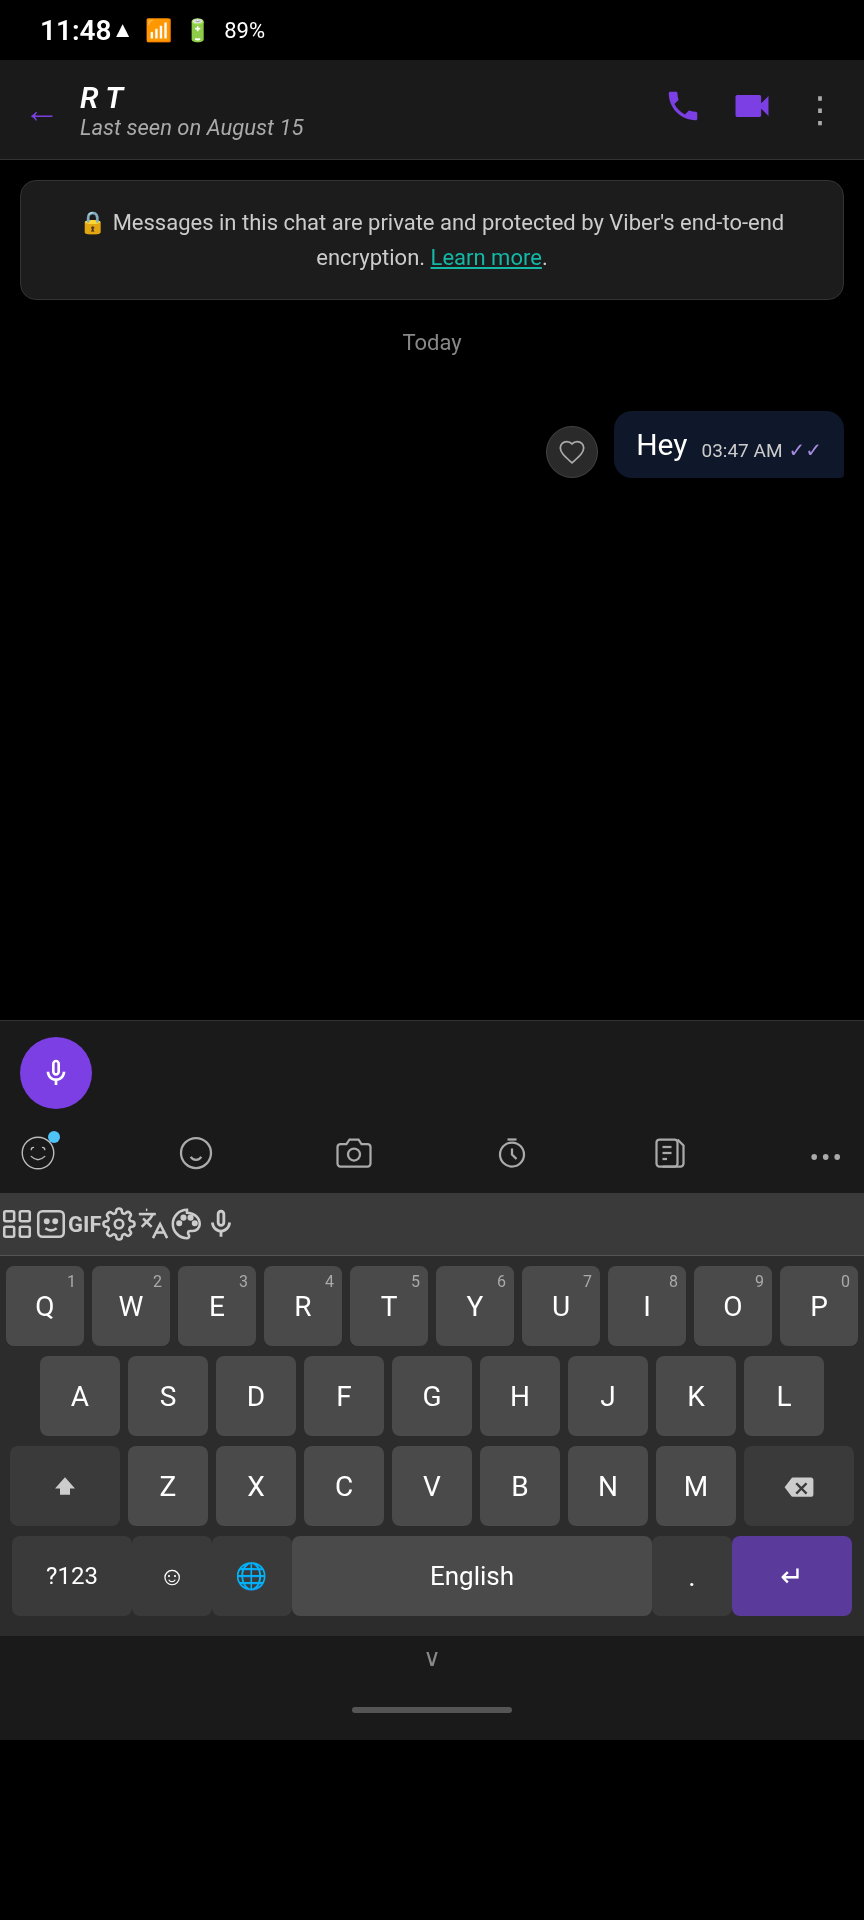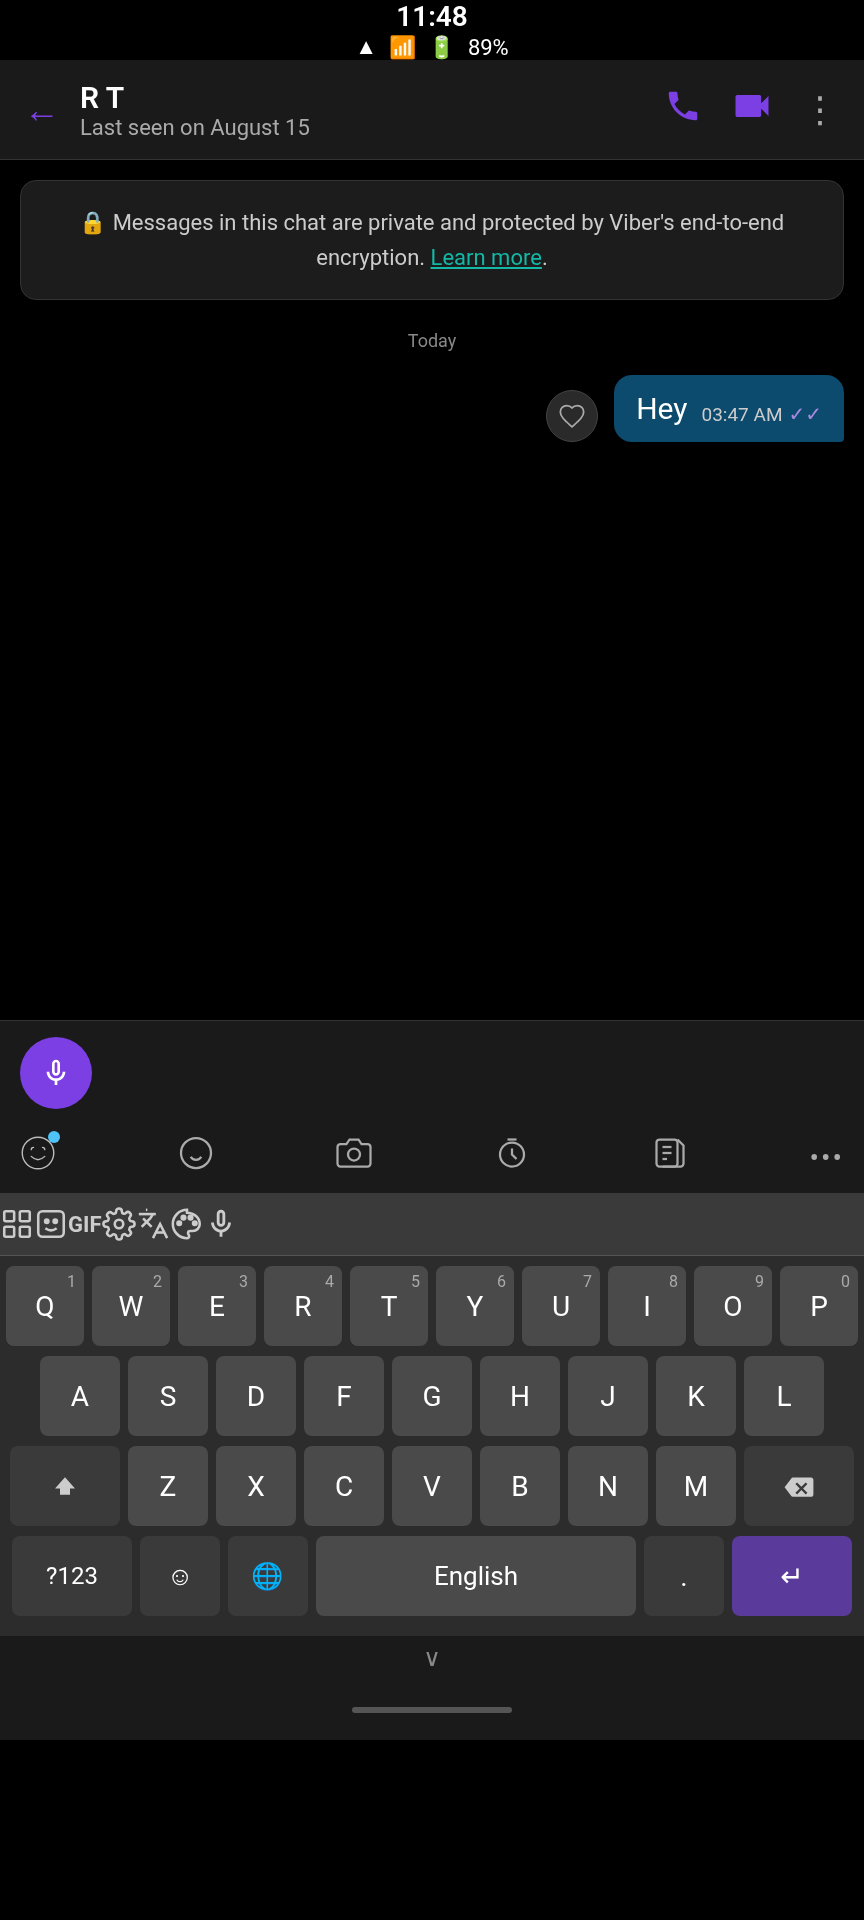--- a/index.html
+++ b/index.html
@@ -12,23 +12,22 @@
       color: #fff;
       overflow-x: hidden;
     }
 
     
     .status-bar {
       height: 60px;
       background: #000;
       display: flex;
       align-items: center;
-      justify-content: space-between;
+      justify-content: flex-start;
       padding: 0 40px;
-      flex-direction: column;
     }
     .status-time {
       font-size: 28px;
       font-weight: 600;
       color: #fff;
     }
     .status-icons {
       display: flex;
       align-items: center;
       gap: 12px;
@@ -52,20 +51,21 @@
       border-bottom: 1px solid #333;
     }
     .back-btn {
       color: #7b3fe4;
       font-size: 36px;
       margin-right: 20px;
       cursor: pointer;
     }
     .contact-info {
       flex: 1;
+      font-style: italic;
     }
     .contact-name {
       font-size: 30px;
       font-weight: 600;
       color: #fff;
     }
     .contact-status {
       font-size: 22px;
       color: #aaa;
     }
@@ -104,21 +104,21 @@
       margin-bottom: 30px;
     }
     .encryption-notice a {
       color: #14b8a6;
       text-decoration: underline;
     }
 
     
     .date-divider {
       text-align: center;
-      font-size: 18px;
+      font-size: 22px;
       color: #888;
       margin: 16px 0 24px;
     }
 
     
     .message-row {
       display: flex;
       justify-content: flex-end;
       align-items: flex-end;
       gap: 16px;
@@ -131,27 +131,28 @@
       background: #2a2a2a;
       border: 1px solid #444;
       display: flex;
       align-items: center;
       justify-content: center;
       cursor: pointer;
       font-size: 24px;
       color: #aaa;
     }
     .message-bubble {
-      background: #0c4a6e;
+      background: #0f172a;
       border-radius: 18px 18px 4px 18px;
       padding: 16px 22px;
       max-width: 480px;
       display: flex;
       align-items: flex-end;
       gap: 14px;
+      margin-top: 32px;
     }
     .message-text {
       font-size: 30px;
       color: #fff;
       font-weight: 400;
     }
     .message-meta {
       display: flex;
       align-items: center;
       gap: 6px;
@@ -282,21 +283,21 @@
       color: #aaa;
     }
     .kb-key.shift, .kb-key.backspace {
       background: #3a3a3a;
       flex: 1.4;
       max-width: 110px;
     }
     .kb-spacebar-row {
       display: flex;
       justify-content: space-between;
-      gap: 8px;
+      gap: 0;
       padding: 0 6px;
       margin-bottom: 10px;
     }
     .kb-key.num123 {
       background: #3a3a3a;
       min-width: 100px;
       max-width: 120px;
       font-size: 24px;
     }
     .kb-key.emoji-key {

